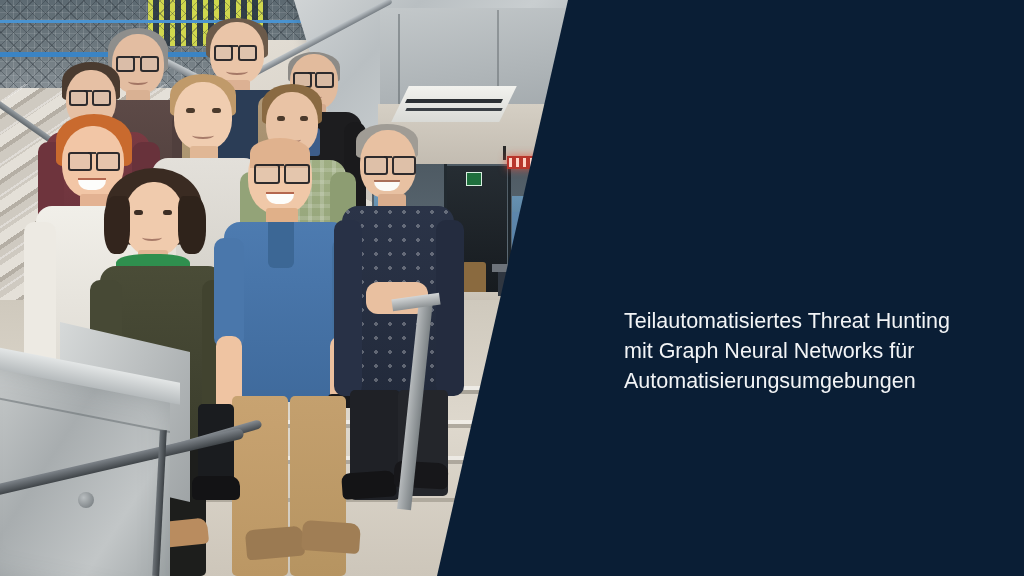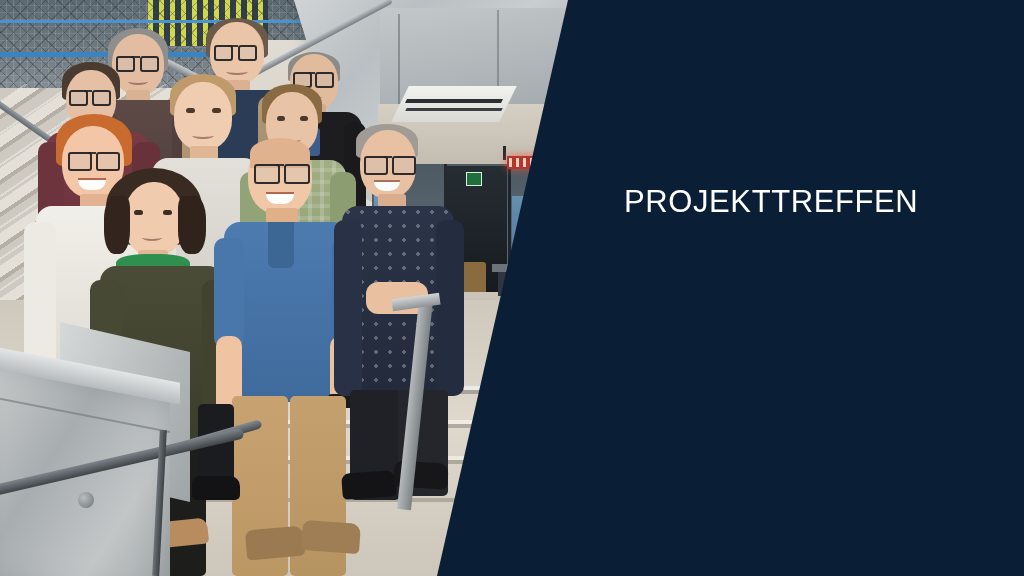--- a/index.html
+++ b/index.html
@@ -617,18 +617,22 @@
     <div class="layer handrail-main"></div>
     <div class="layer handrail-post"></div>
     <div class="layer rail-bracket"></div>
     <div class="layer right-rail"></div>
     <div class="layer right-rail-cap"></div>
   </div>
 
   <div id="panel" style="--navy: #0a1e35;"></div>
 
   <div id="panel-content" style="color: rgb(255, 255, 255);">
-    <div id="eyebrow">PROJEKTTREFFEN</div>
-
-
+
+
+    <div id="subtitle">
+      <span class="sub-line">Teilautomatisiertes Threat Hunting</span>
+      <span class="sub-line">mit Graph Neural Networks für</span>
+      <span class="sub-line">Automatisierungsumgebungen</span>
+    </div>
   </div>
 
 </div>
 
 </body></html>

